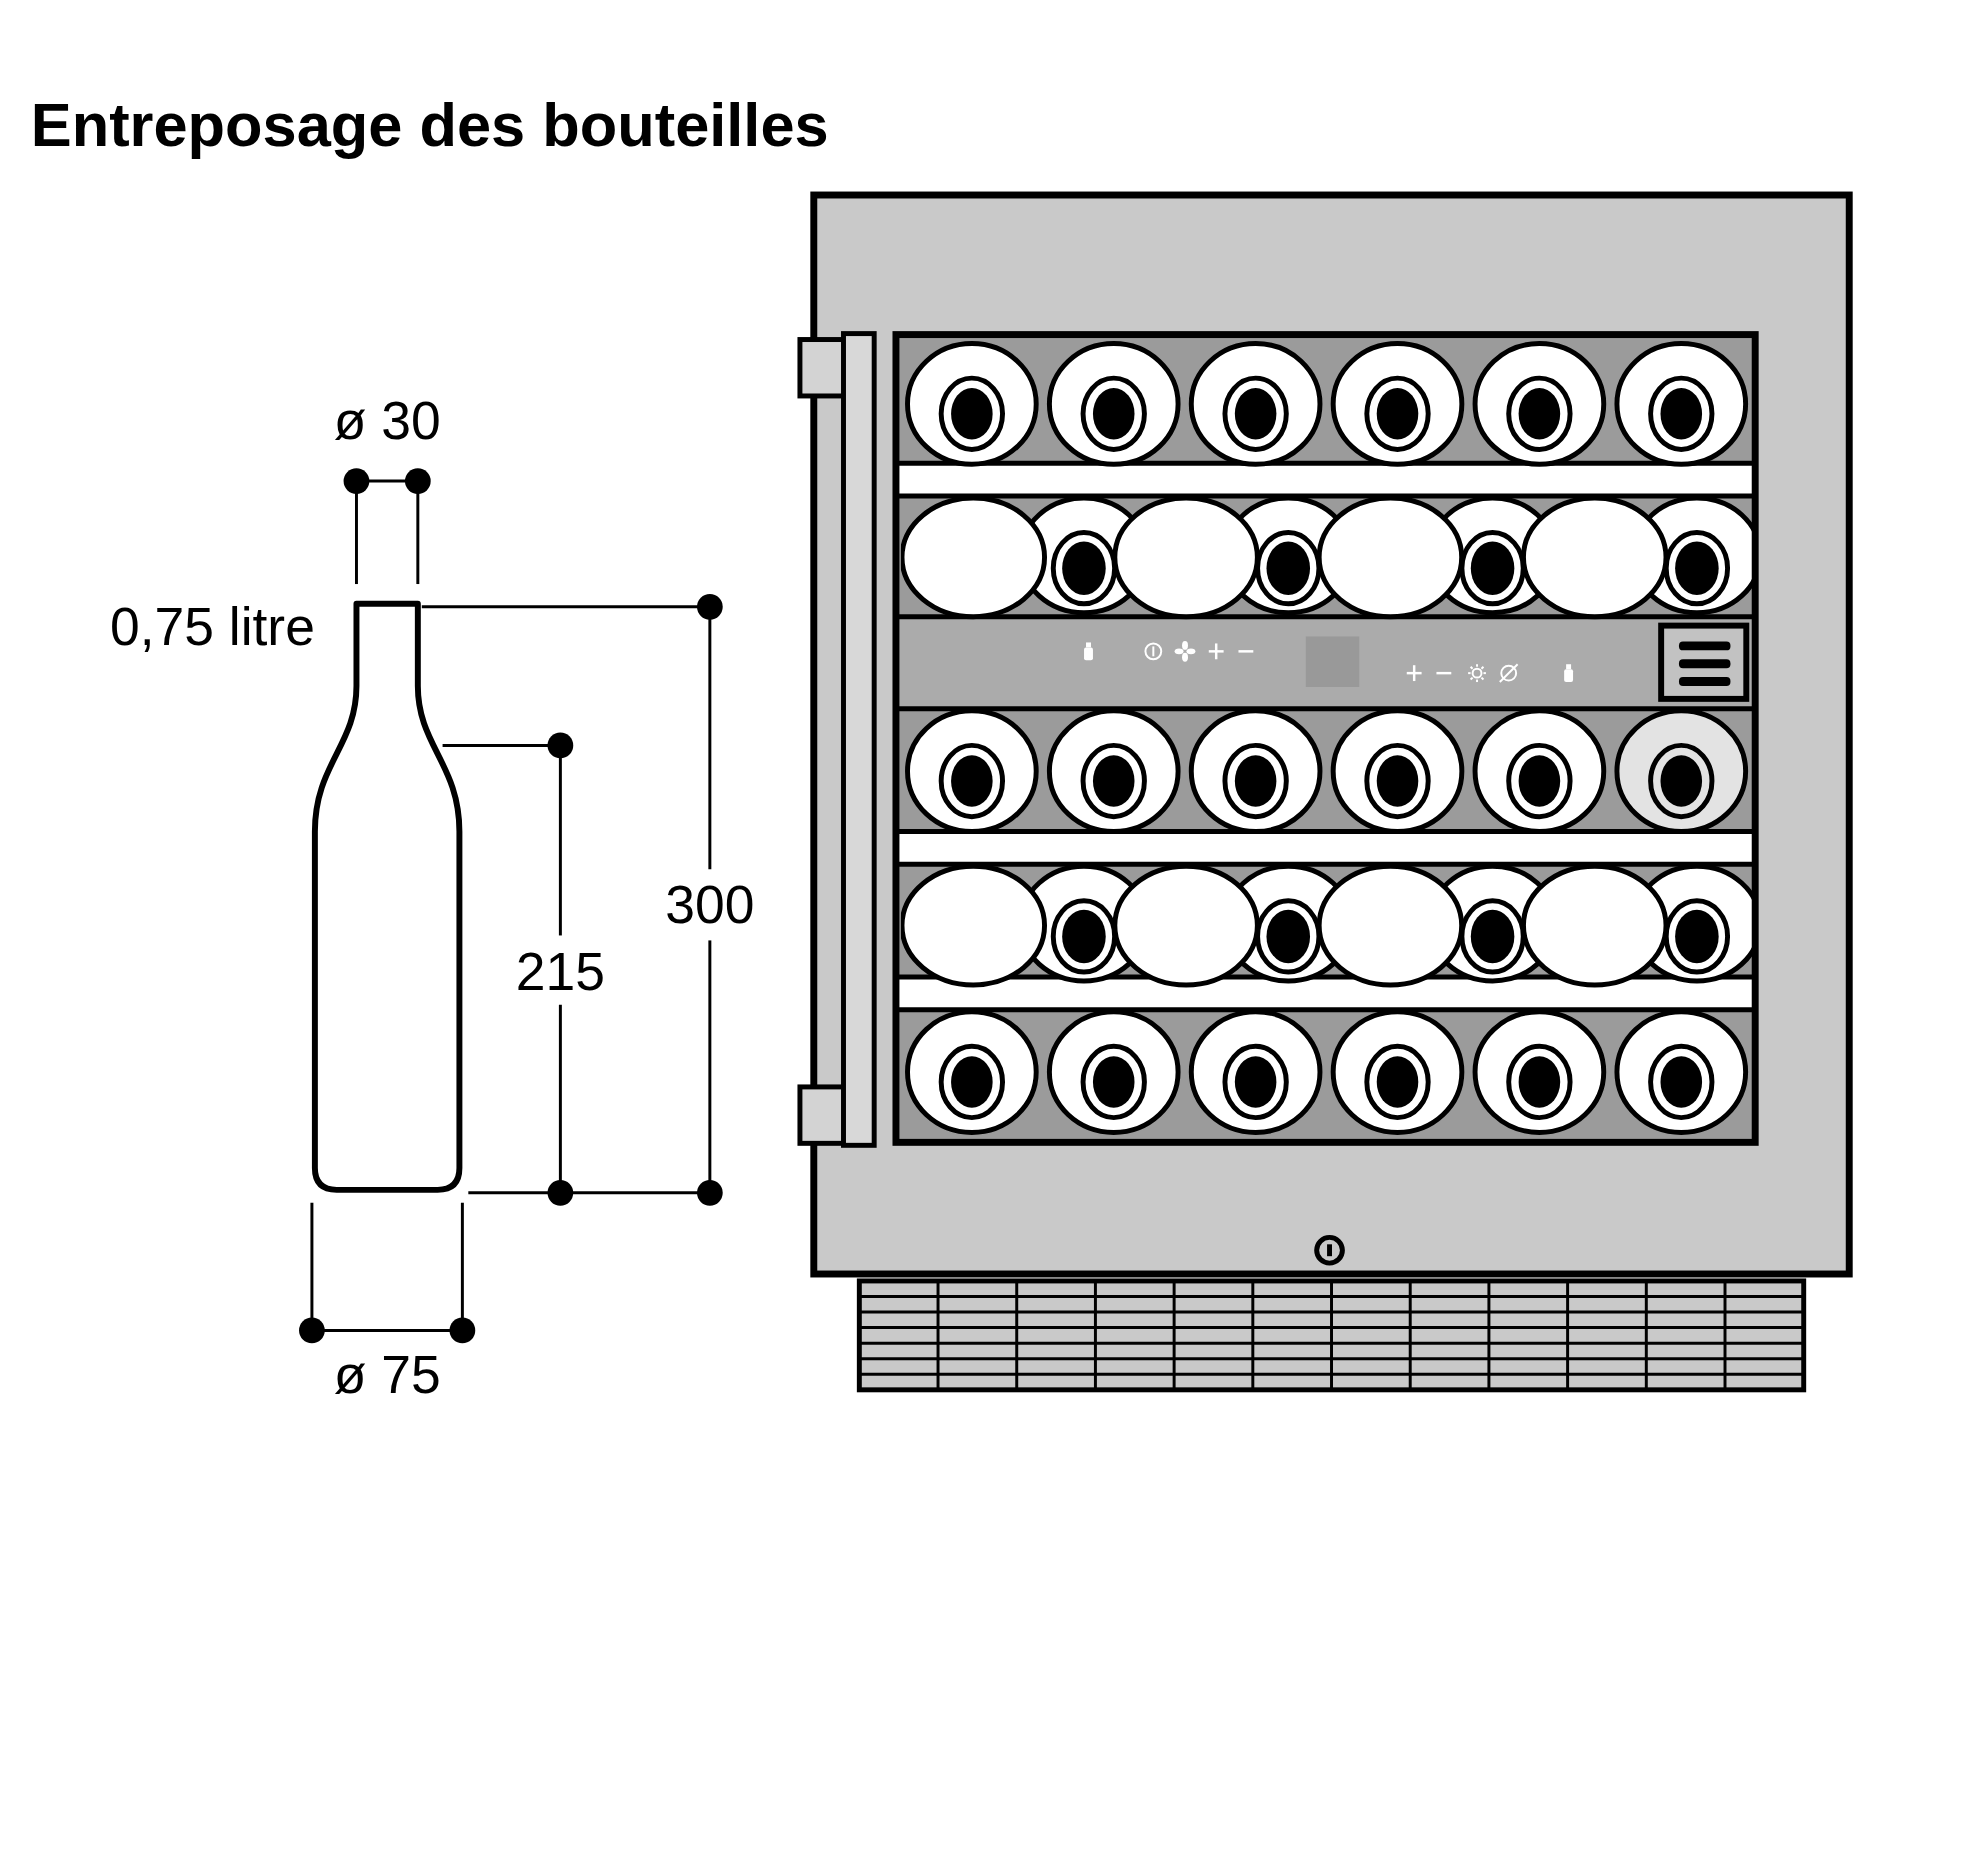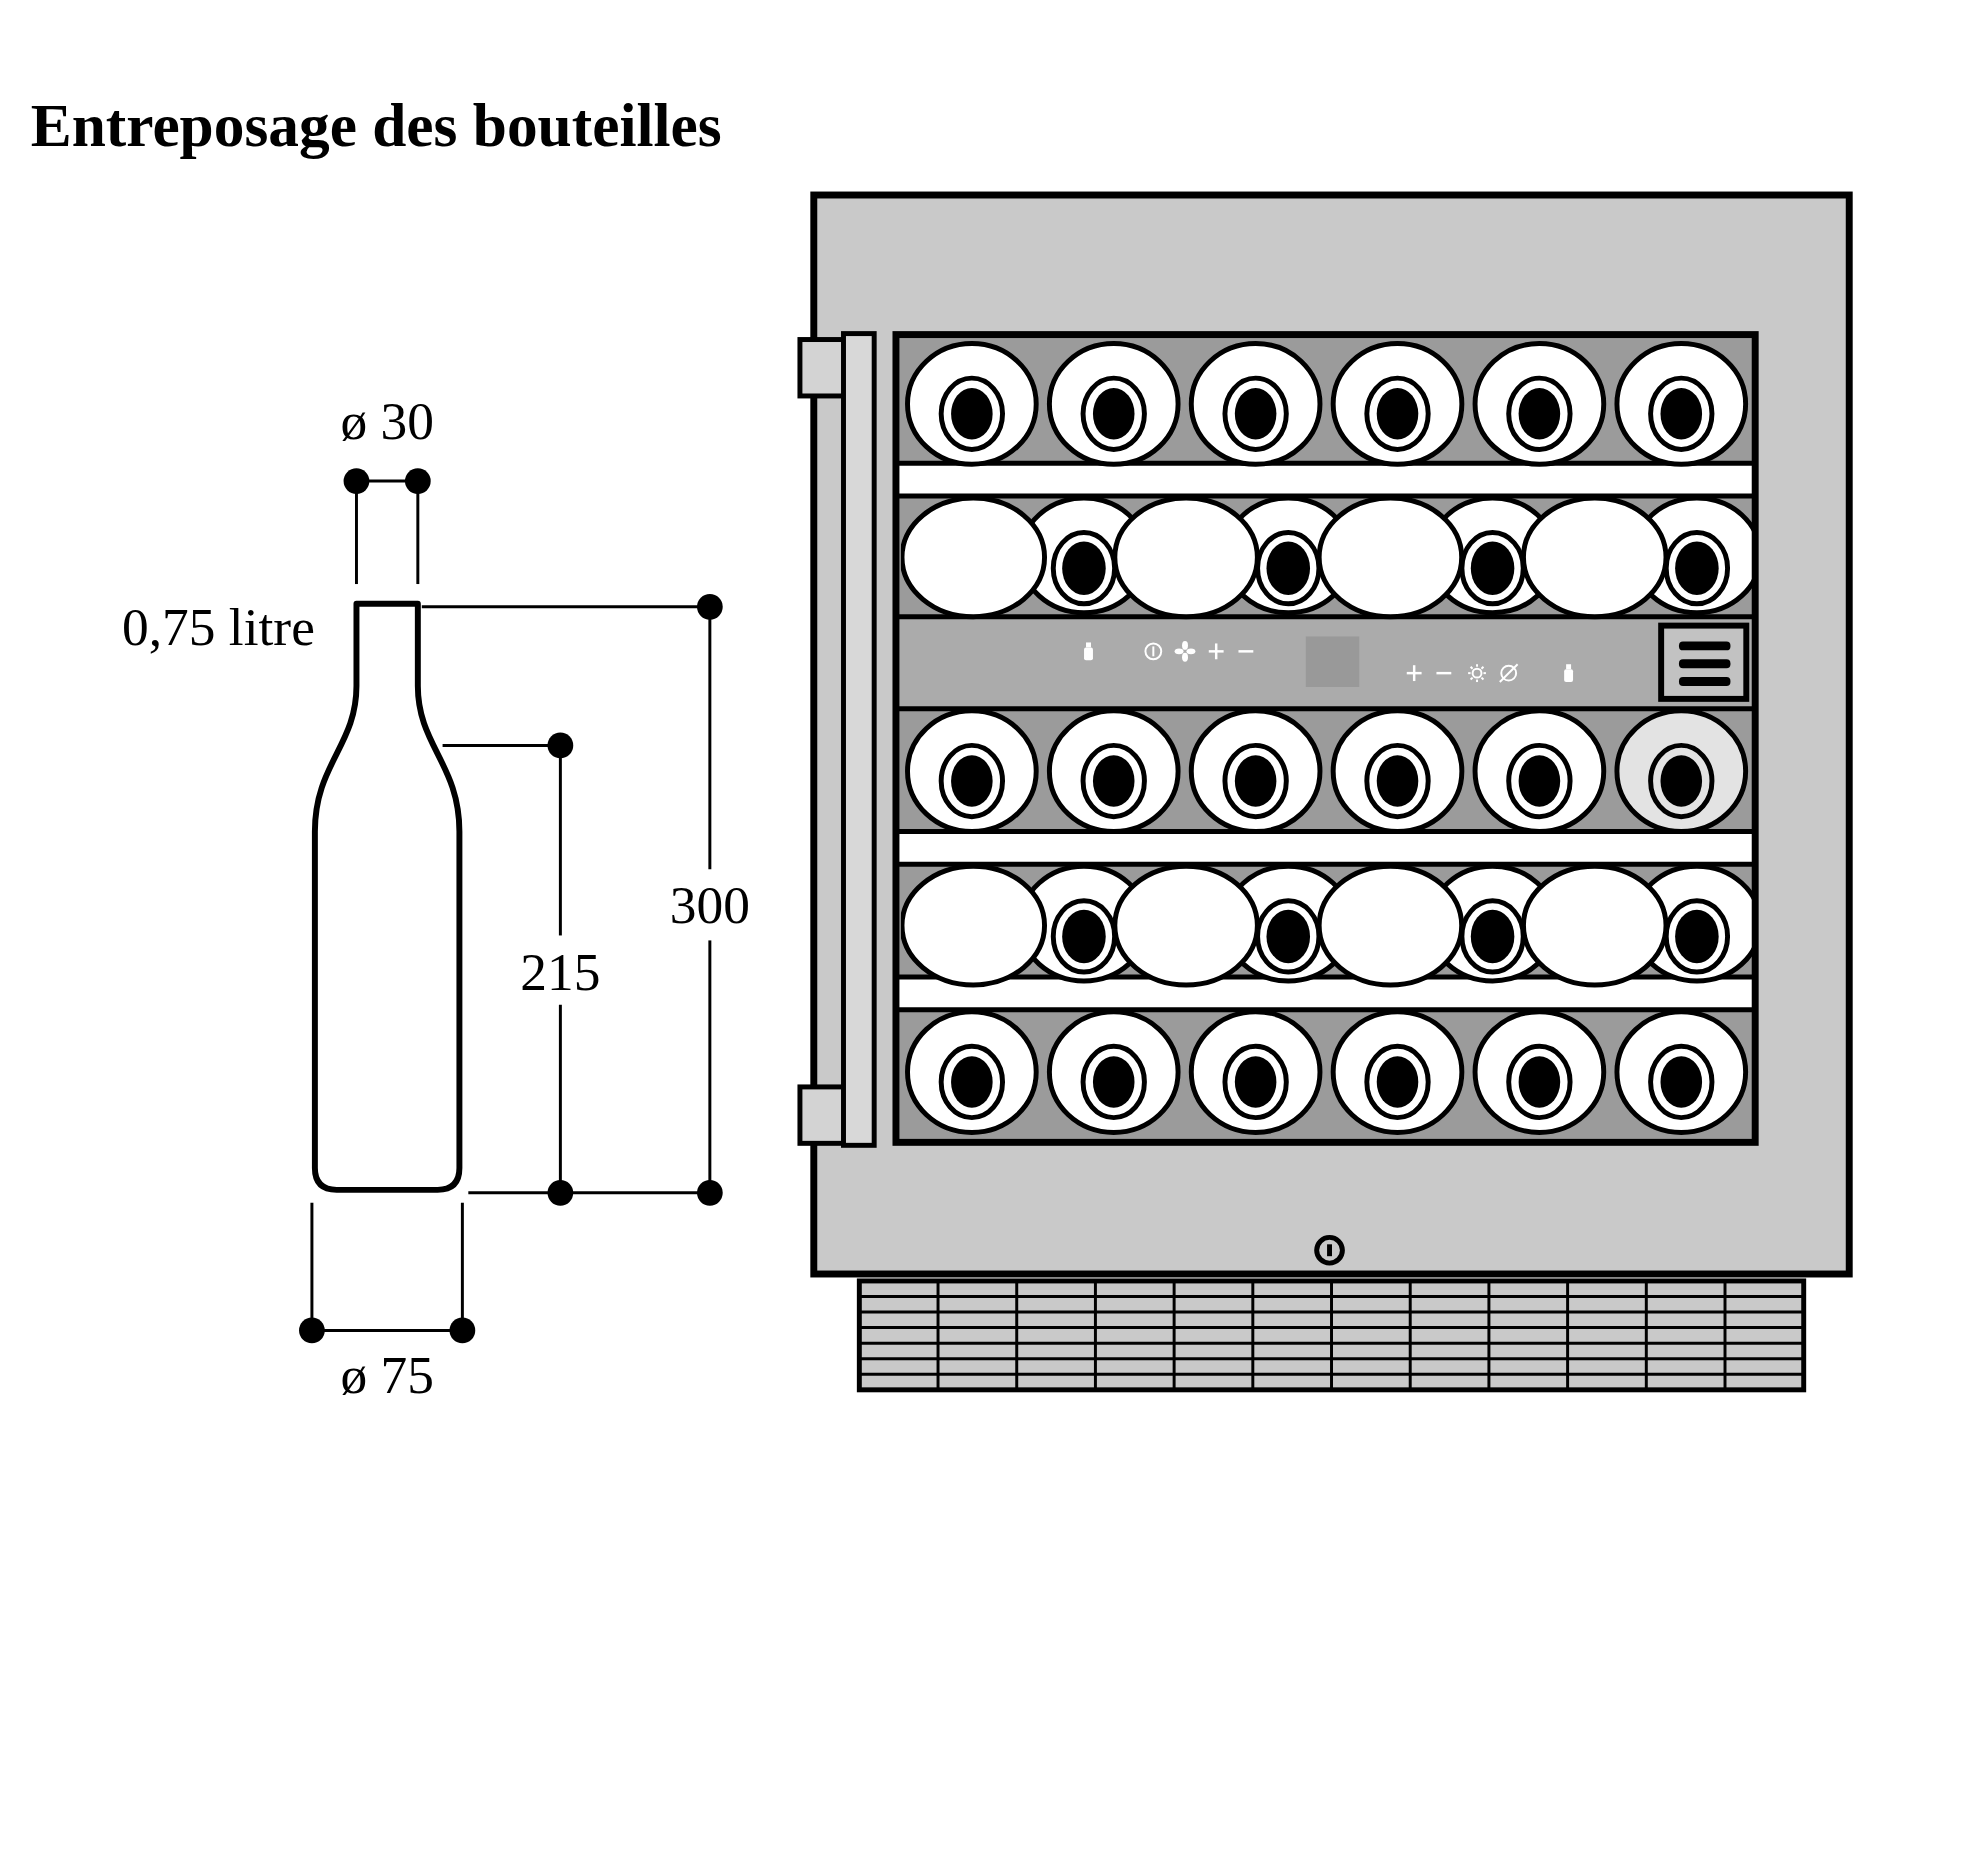--- a/index.html
+++ b/index.html
@@ -1,17 +1,17 @@
 <!DOCTYPE html>
 <html><head>
 <meta charset="utf-8">
 <style>
   html,body{margin:0;padding:0;background:#ffffff;}
   .page{position:relative;width:1980px;height:1514px;background:#fff;overflow:hidden;
-        font-family:Liberation Serif, serif;}
+        font-family:Liberation Sans, sans-serif;}
   svg{position:absolute;left:0;top:0;}
   text{fill:#000;}
   .title-text{font-size:62px;font-weight:bold;}
   .dim-text{font-size:54px;font-weight:normal;}
 </style>
 </head>
 <body>
 
 <div class="page">
 <svg width="1980" height="1863" viewBox="0 0 2000 1882">

